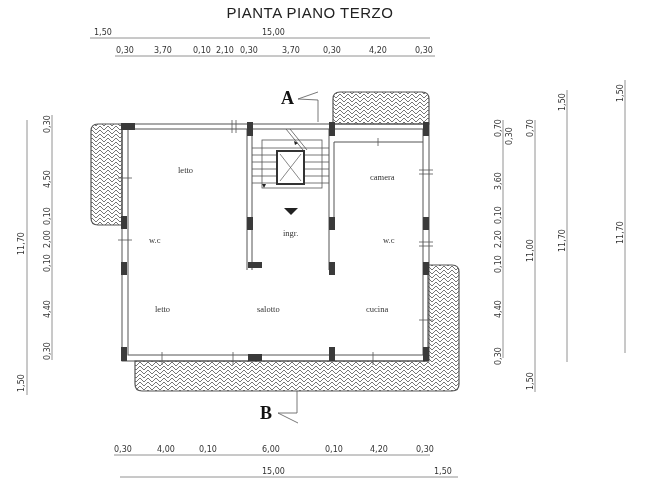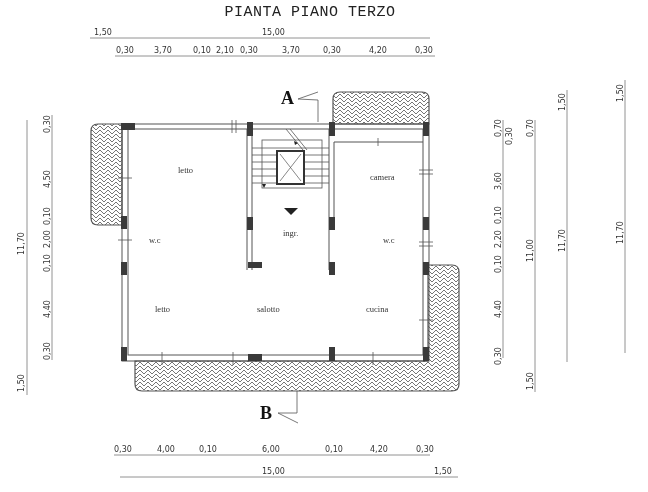--- a/index.html
+++ b/index.html
@@ -1,18 +1,18 @@
 <!DOCTYPE html>
 <html><head>
   <meta charset="utf-8">
   <style>
     html, body { margin: 0; padding: 0; background: #ffffff; }
     body { width: 648px; height: 492px; position: relative; overflow: hidden; font-family: "Liberation Serif", serif; }
     #plan { position: absolute; left: 0; top: 0; width: 648px; height: 492px; }
-    .title { position: absolute; left: 0; top: 4px; width: 620px; text-align: center; font-family: Liberation Mono, monospace; font-size: 15px; letter-spacing: 0.5px; color: #222; }
+    .title { position: absolute; left: 0; top: 4px; width: 620px; text-align: center; font-family: Liberation Sans, sans-serif; font-size: 15px; letter-spacing: 0.5px; color: #222; }
     .dimtxt { font-family: "DejaVu Sans", sans-serif; font-size: 8px; fill: #333; }
     .roomtxt { font-family: "Liberation Serif", serif; font-size: 8.5px; fill: #333; }
     .marker { font-family: "Liberation Serif", serif; font-size: 18px; font-weight: bold; fill: #111; }
   </style>
 </head>
 <body>
 
 <div class="title">PIANTA PIANO TERZO</div>
 
 <svg id="plan" viewBox="0 0 648 492" xmlns="http://www.w3.org/2000/svg">

